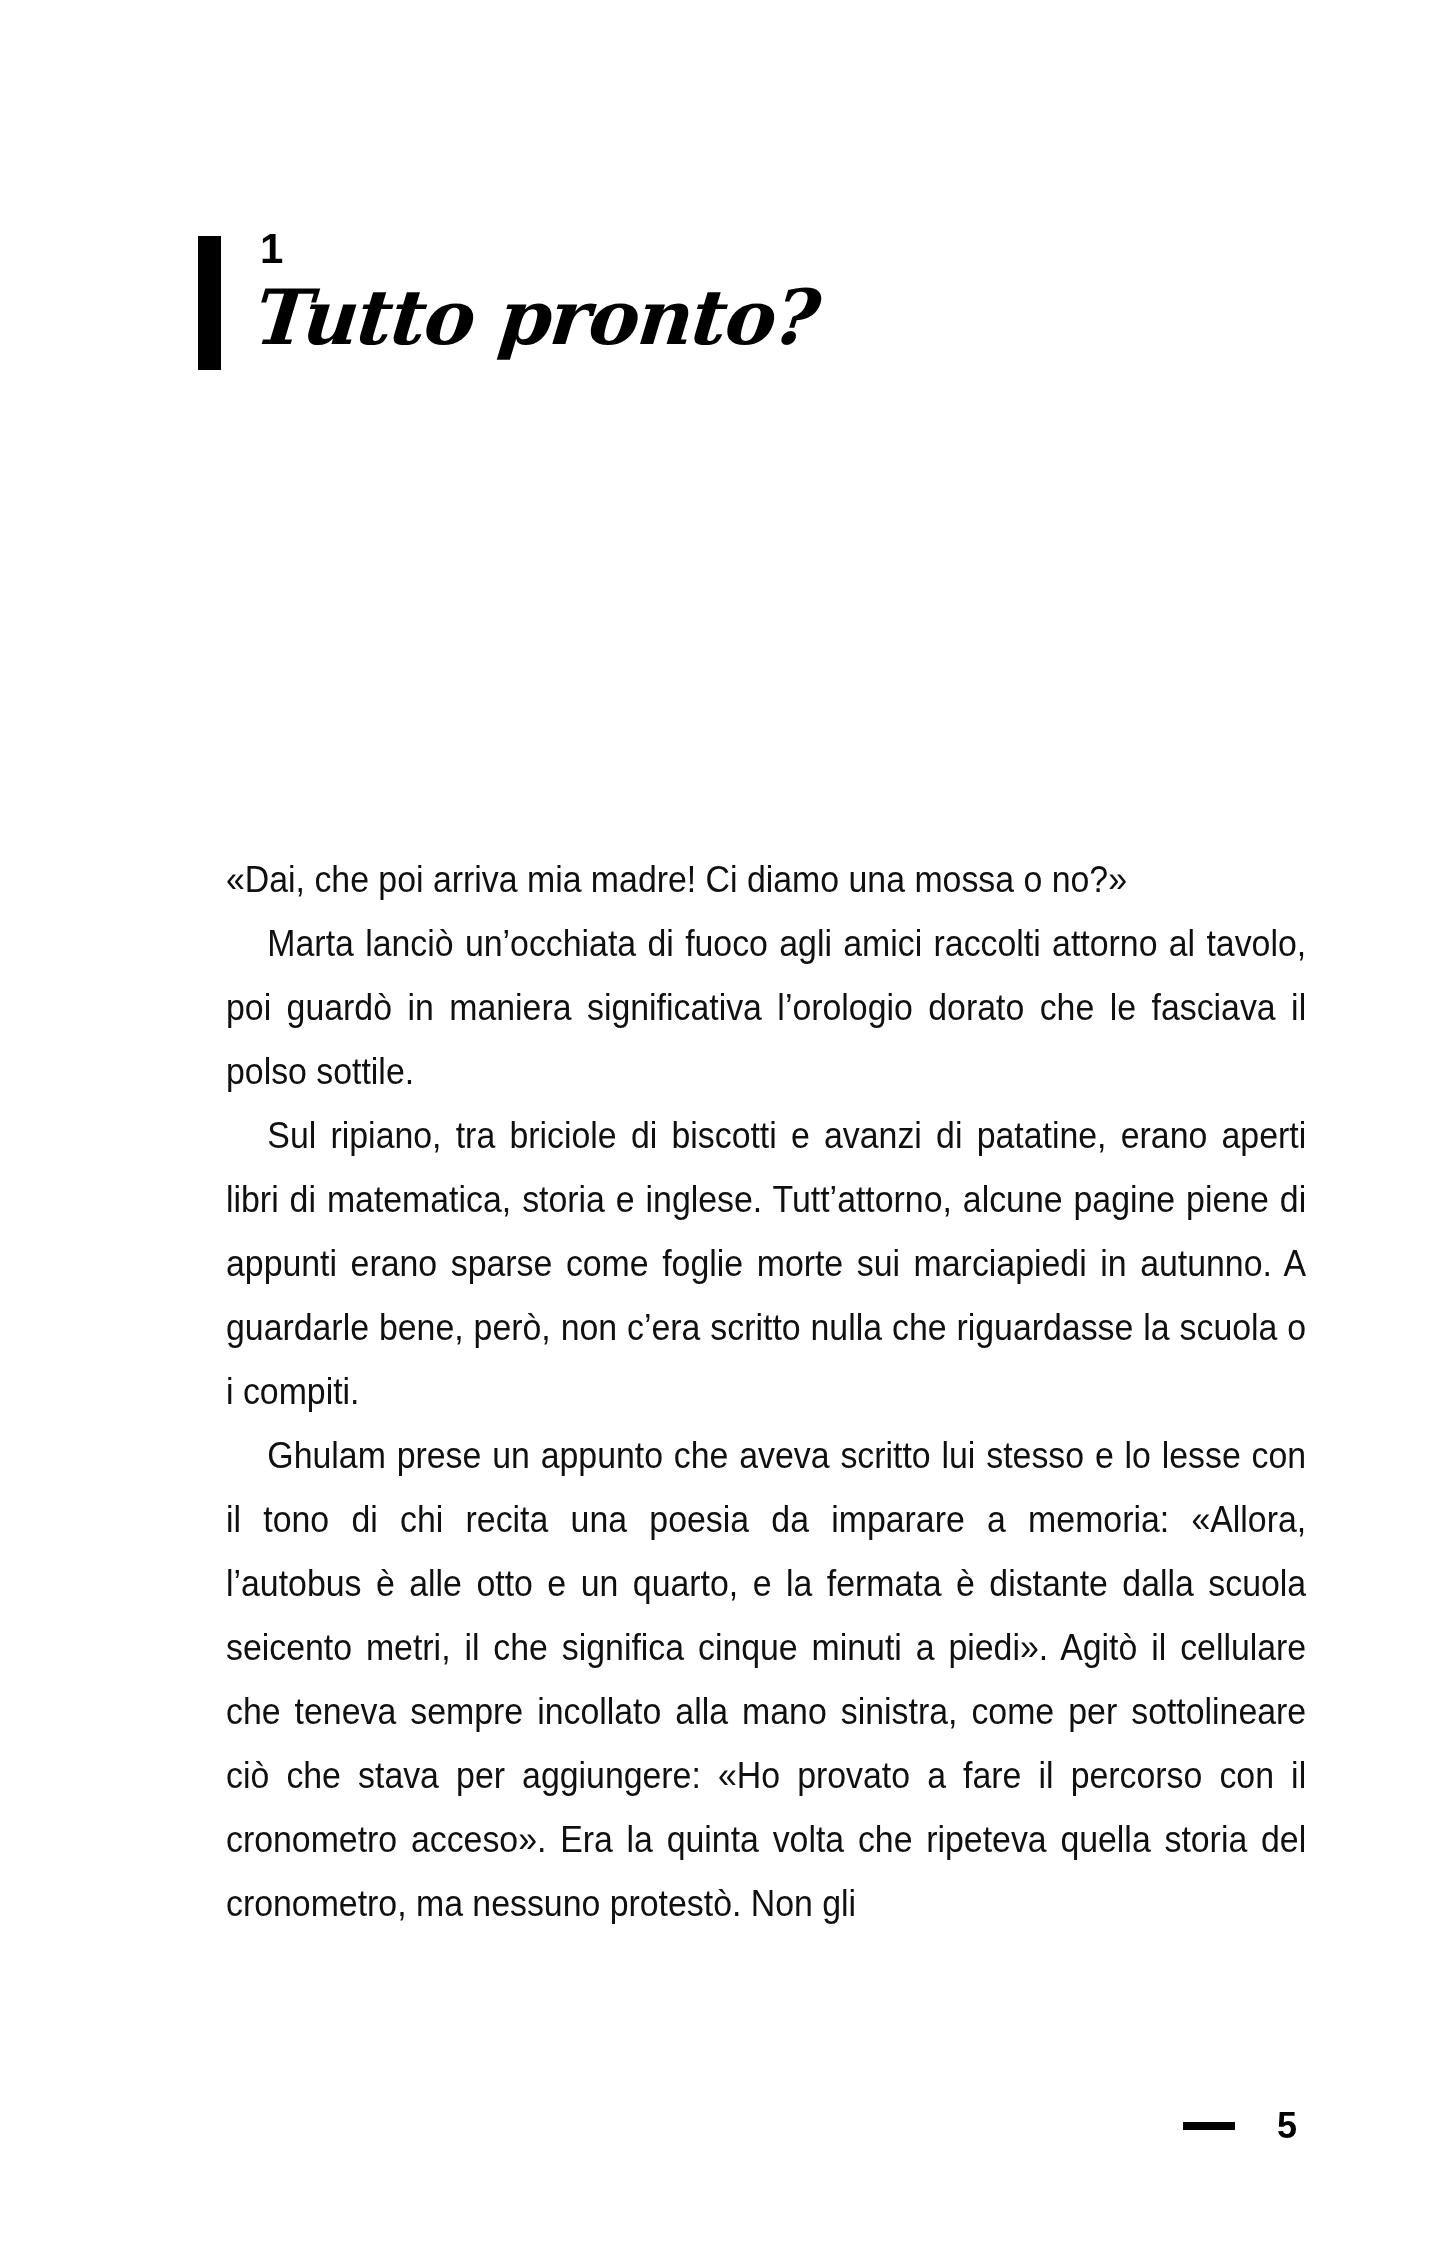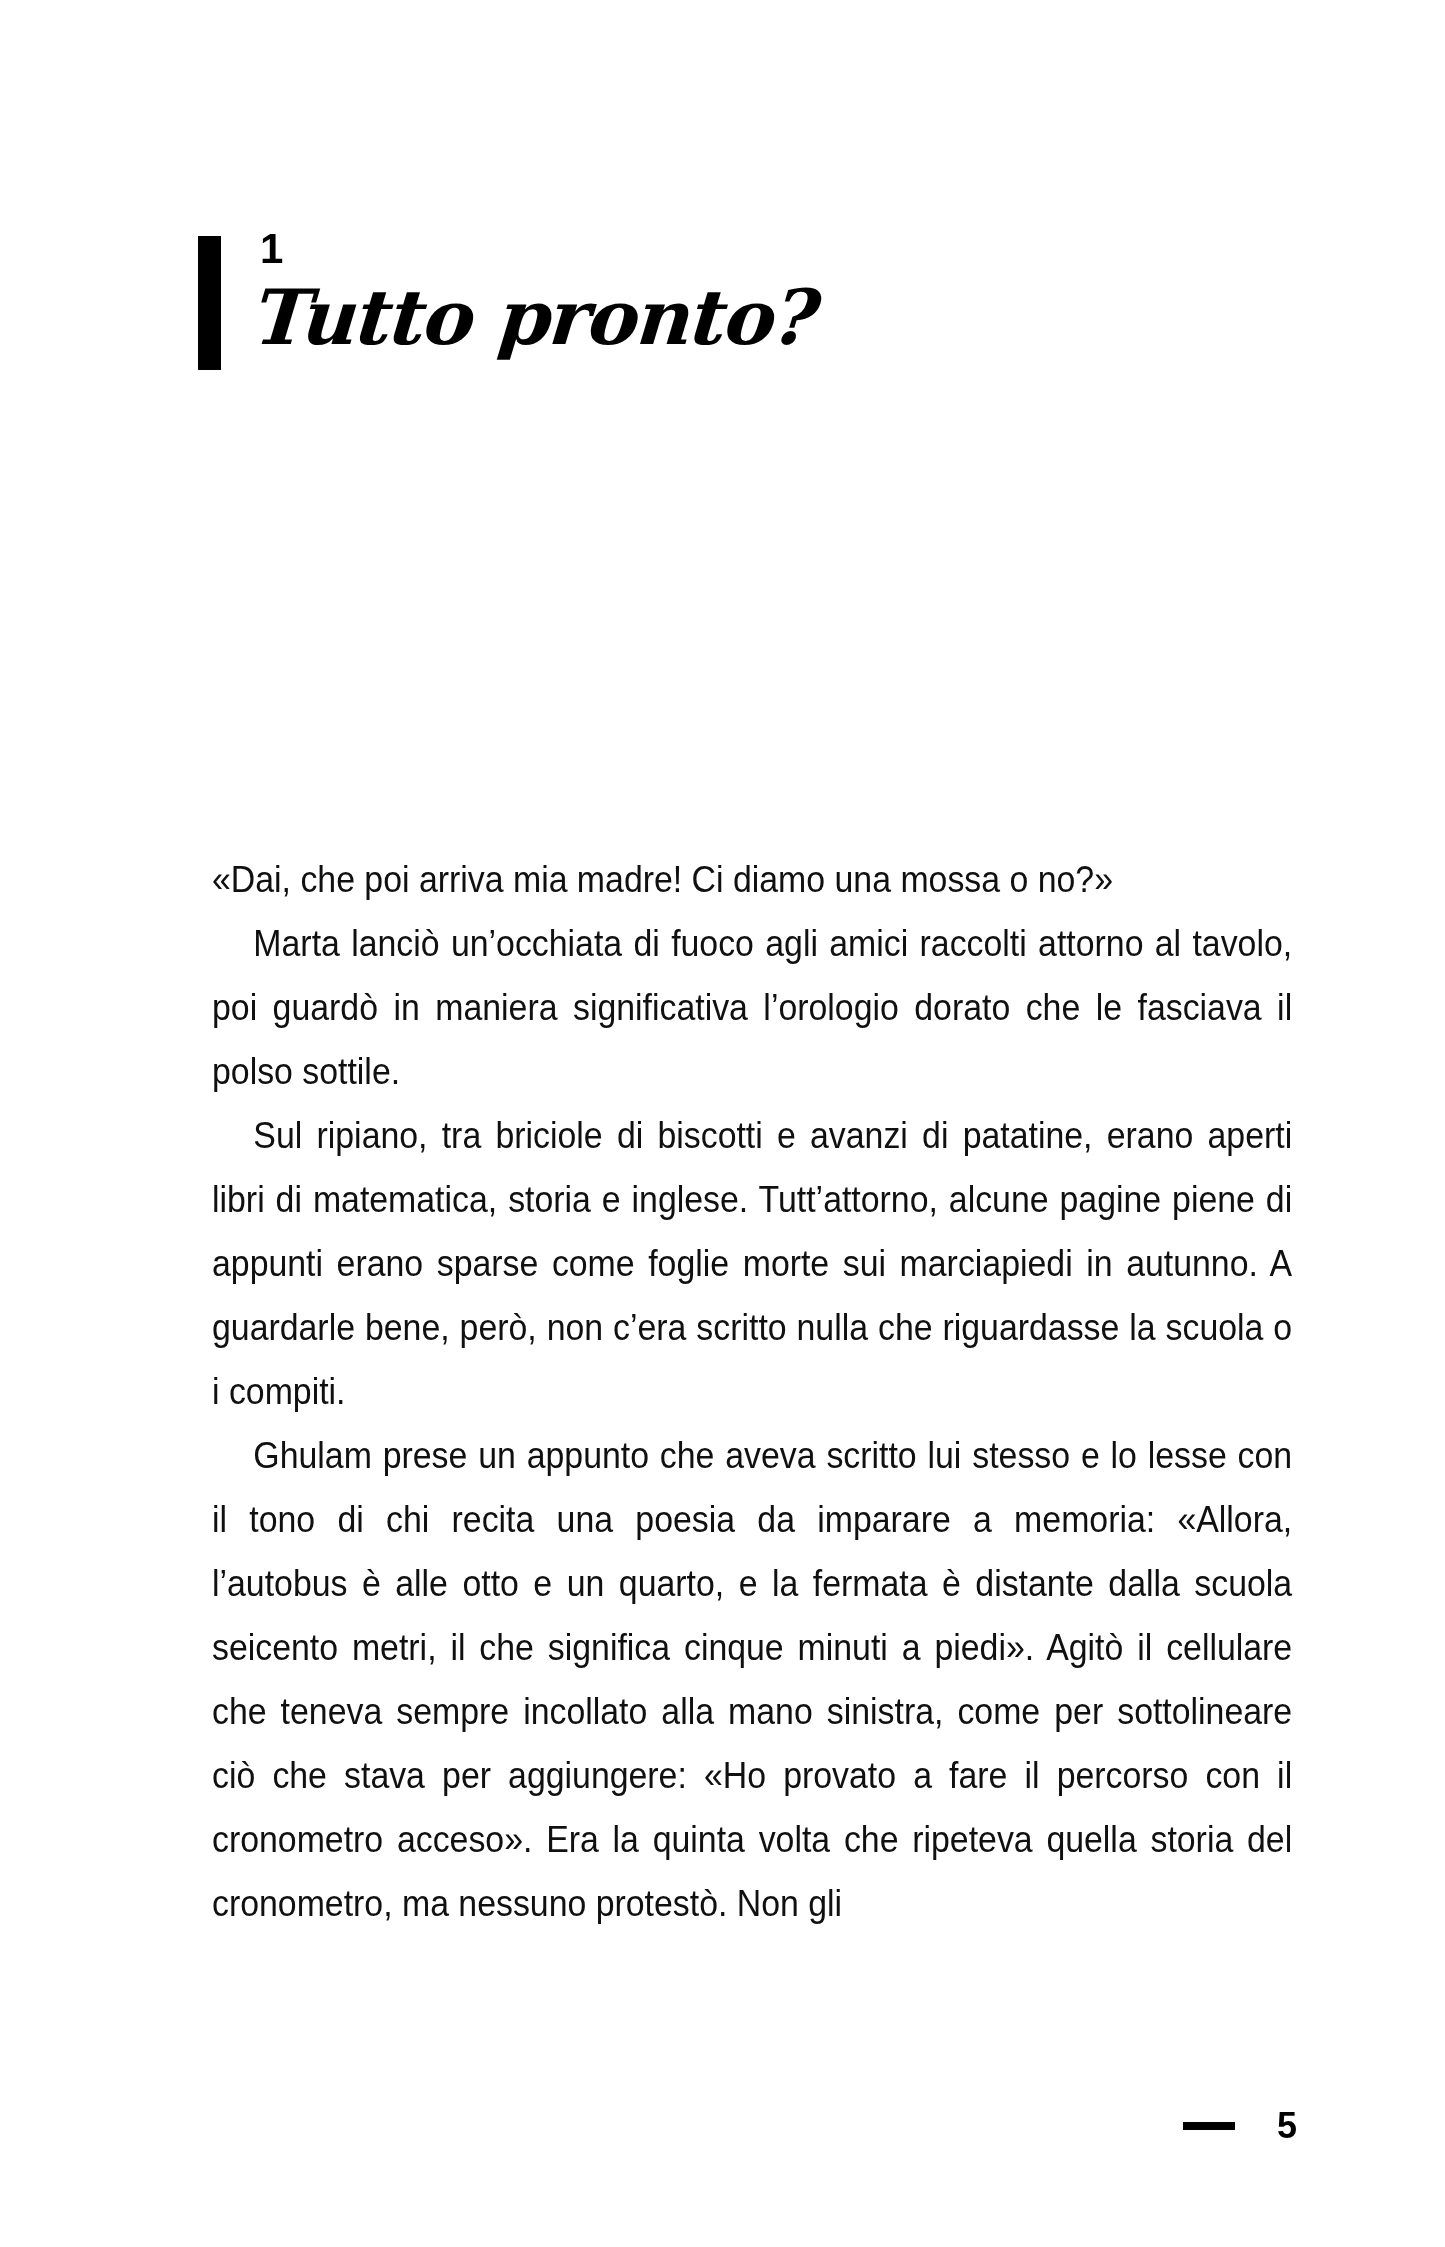--- a/index.html
+++ b/index.html
@@ -57,21 +57,21 @@
     line-height: 96px;
     color: #000000;
     letter-spacing: -1.5px;
     transform: skewX(-6deg);
     white-space: nowrap;
   }
 
   
   .body-col {
     position: absolute;
-    left: 212px;
+    left: 226px;
     top: 848px;
     width: 1080px;
   }
   .para {
     margin: 0;
     font-family: "Liberation Sans", sans-serif;
     font-size: 36px;
     line-height: 64px;
     color: #101010;
     text-align: justify;

